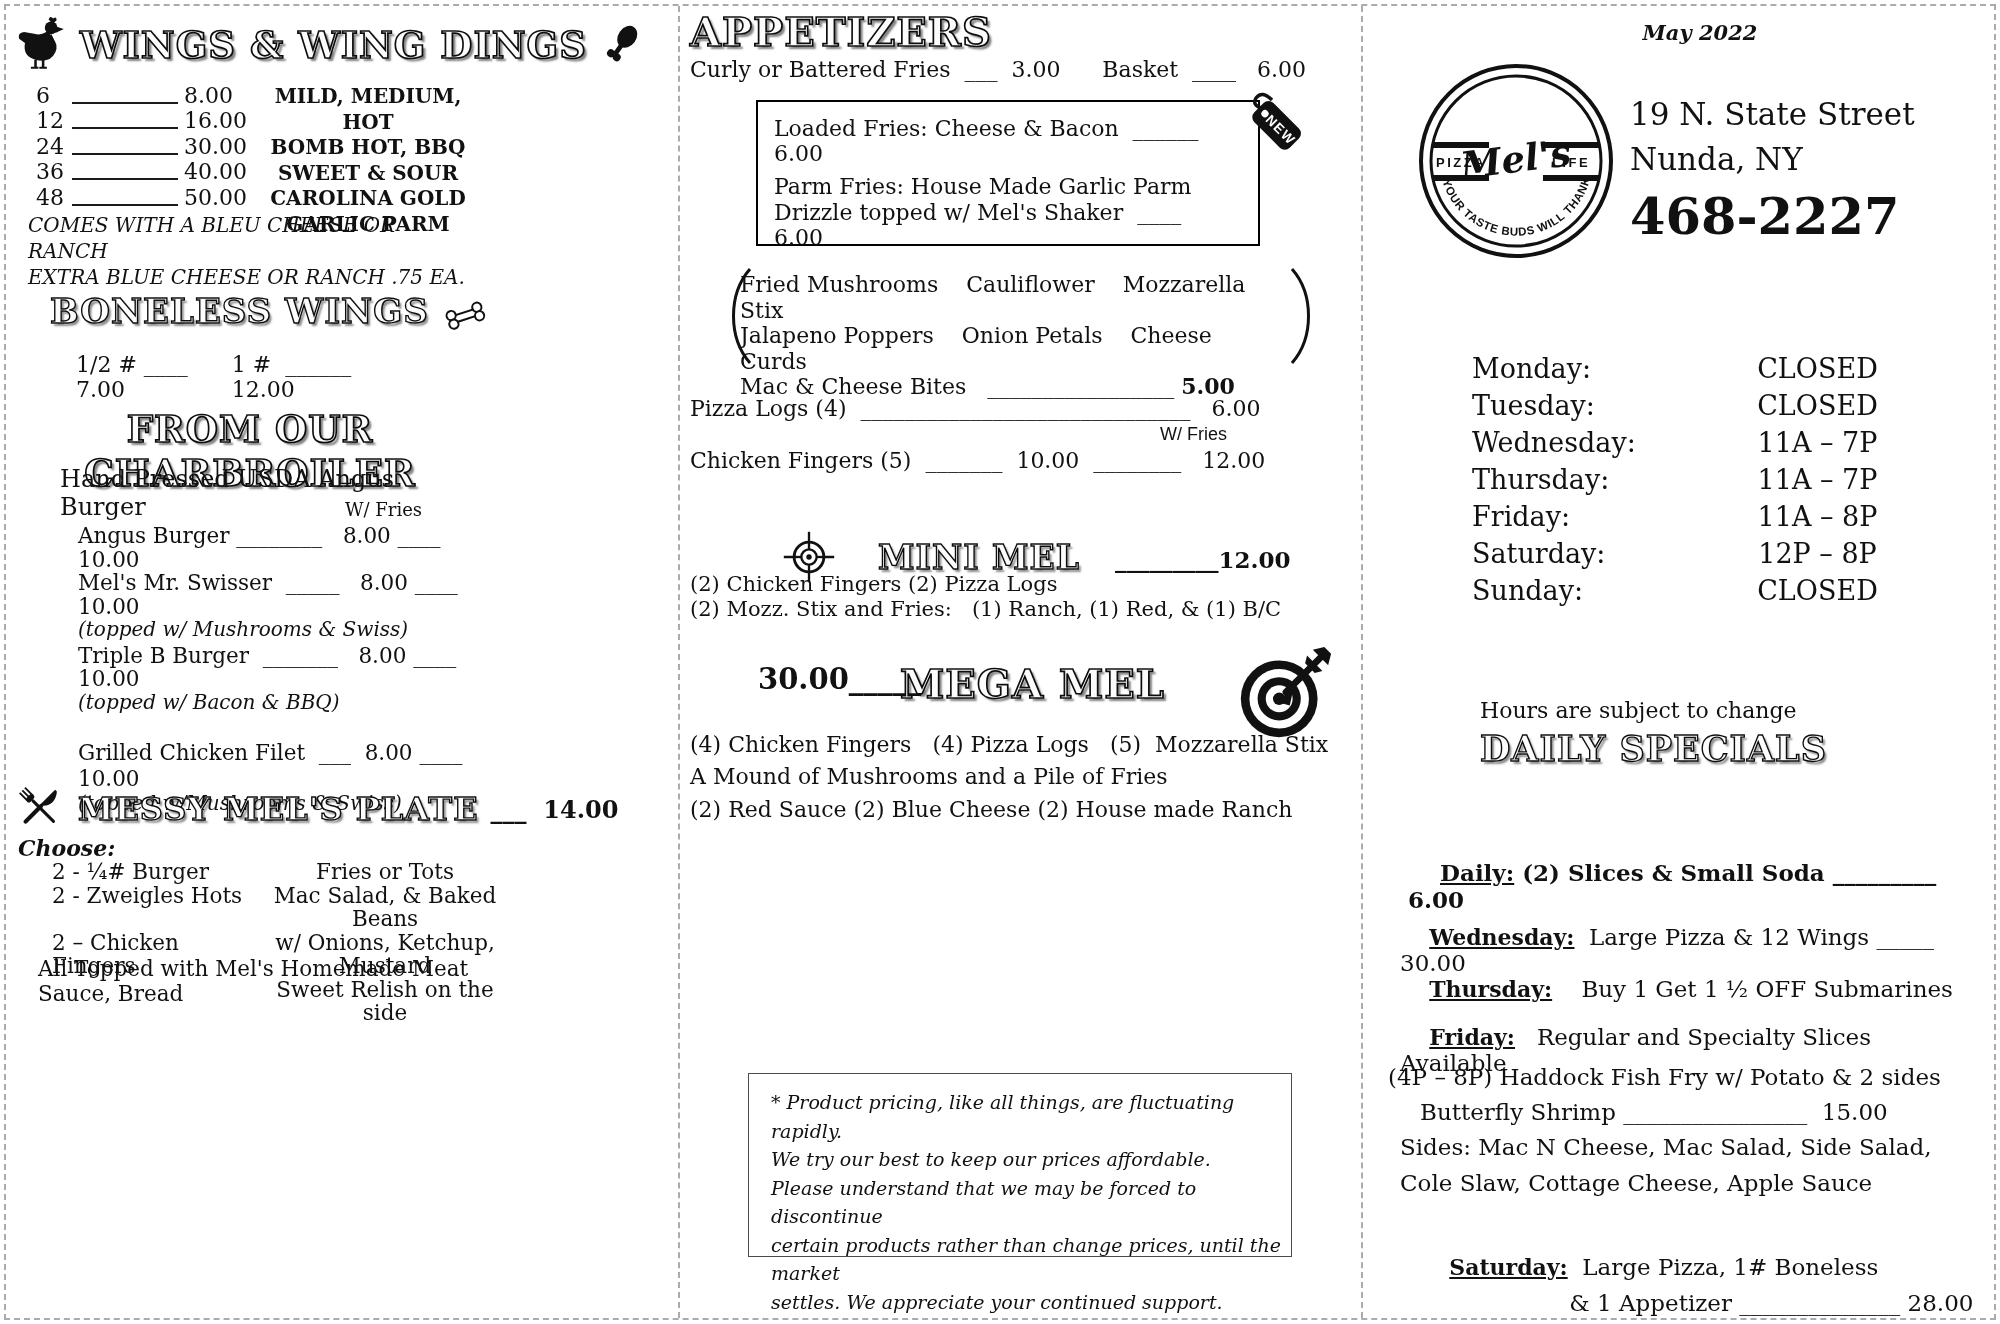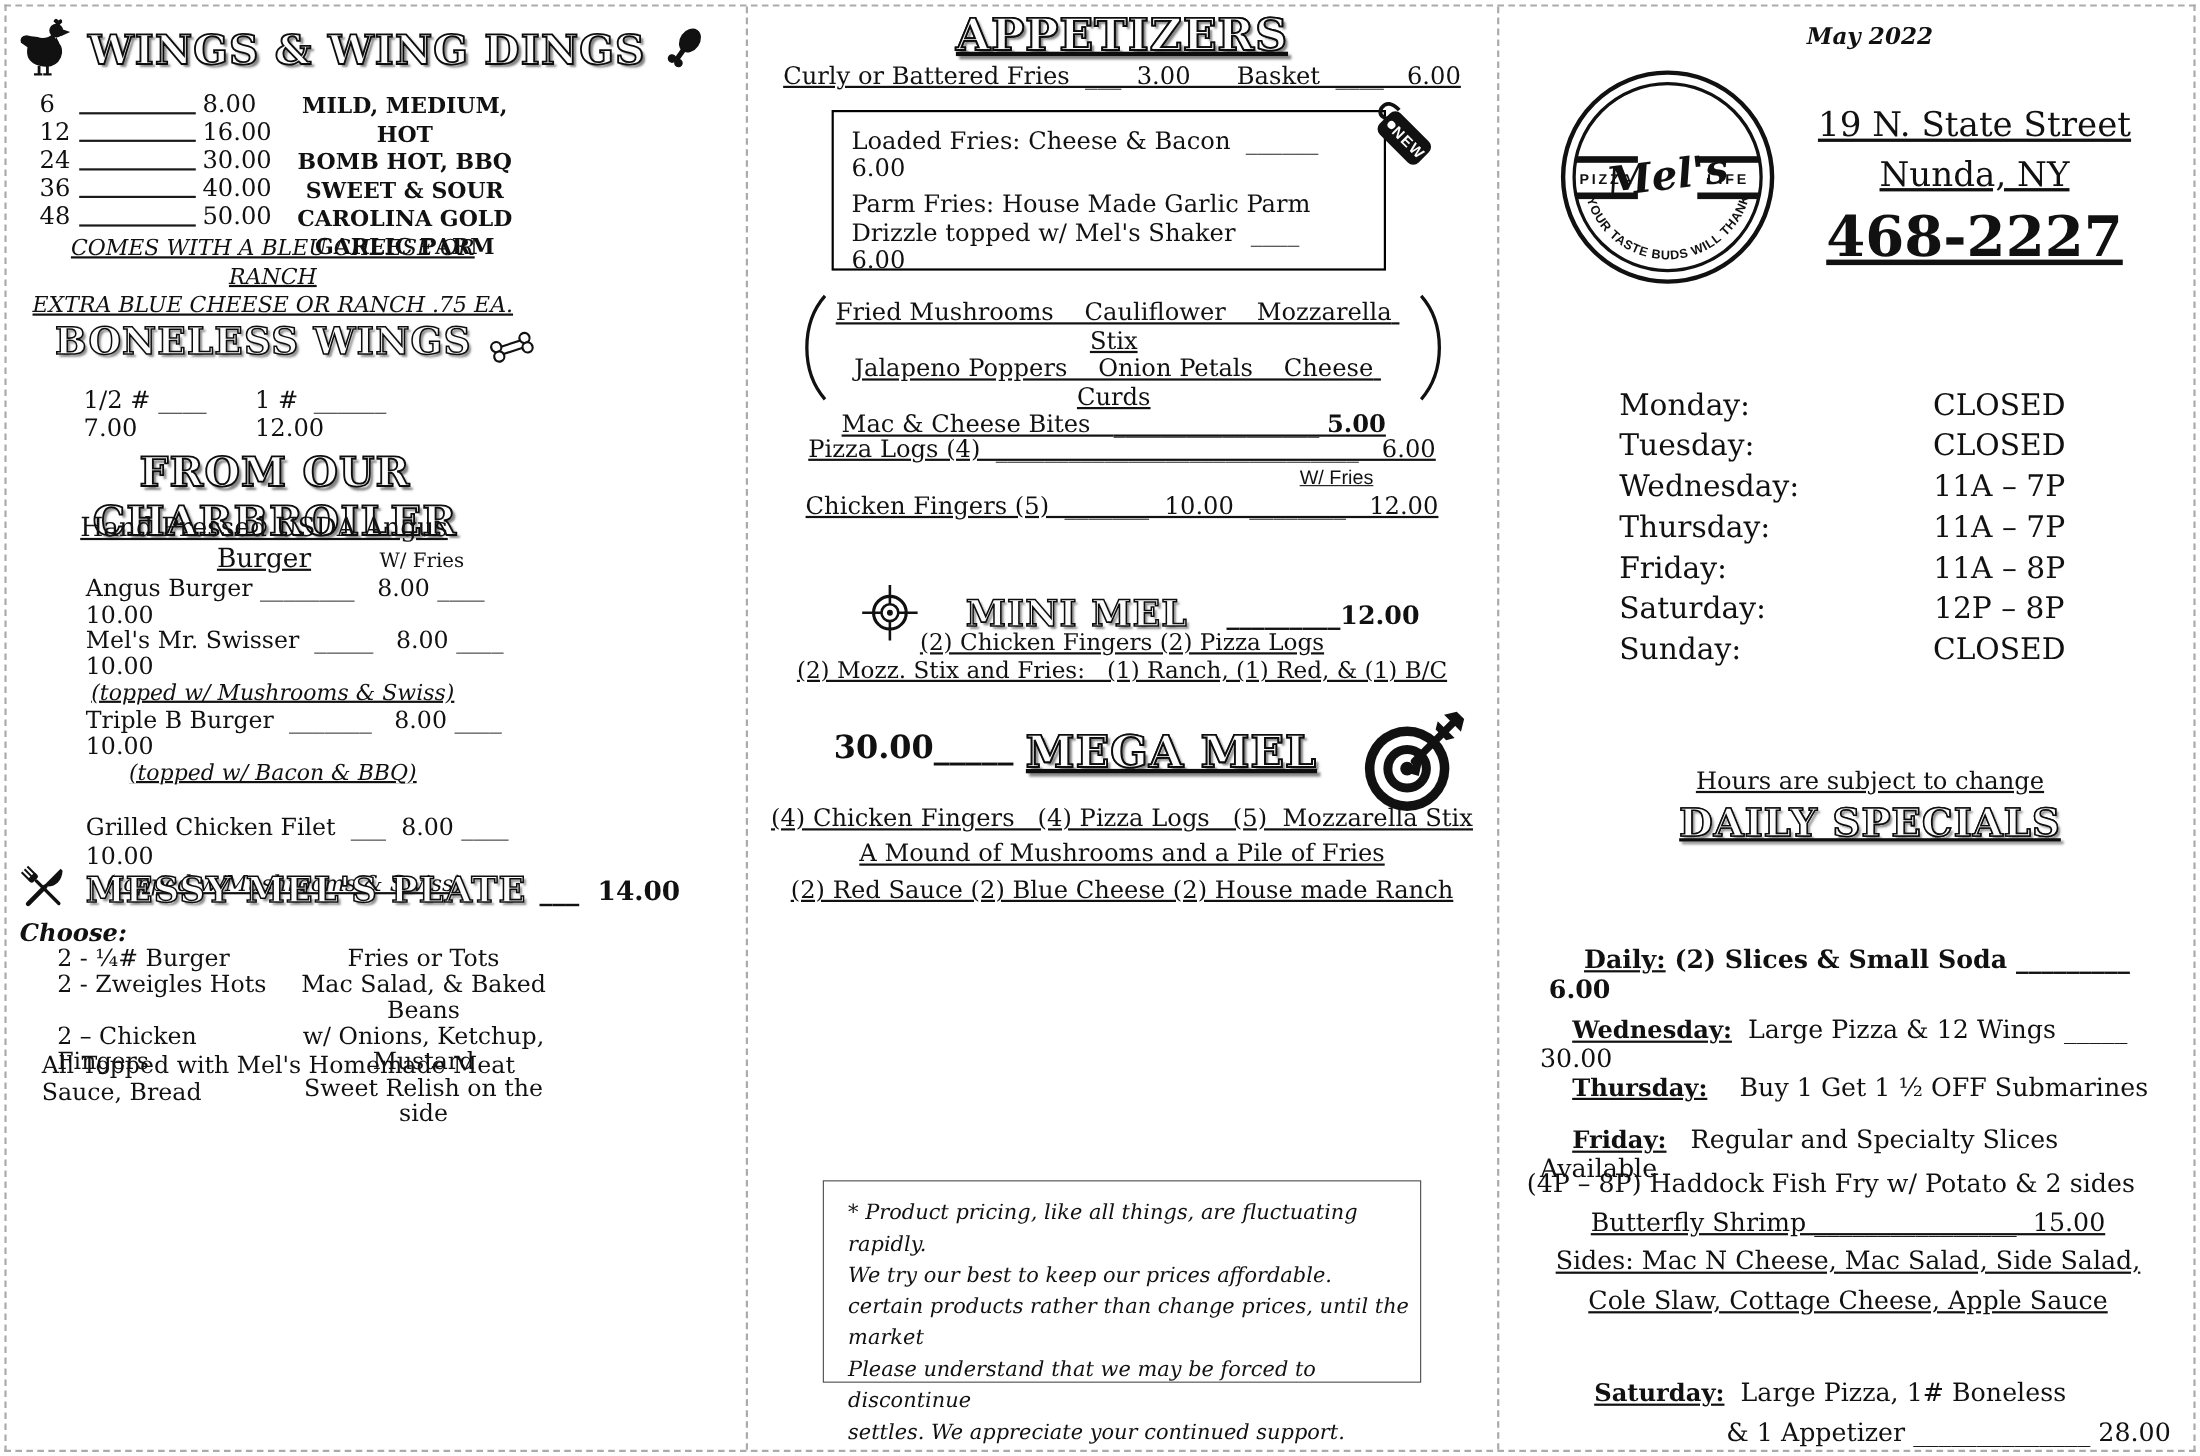--- a/index.html
+++ b/index.html
@@ -2,21 +2,21 @@
 <html><head>
 <meta charset="utf-8">
 <style>
   html,body{margin:0;padding:0;background:#e8e8e8;}
   .page{position:relative;width:2000px;height:1324px;background:#ffffff;
         font-family:"DejaVu Serif",serif;color:#111;overflow:hidden;}
   .page-border{position:absolute;inset:4px;border:2px dashed #ababab;pointer-events:none;}
   .vdiv{position:absolute;top:6px;bottom:6px;width:0;border-left:2px dashed #ababab;}
   .abs{position:absolute;}
   .pre{white-space:pre-wrap;}
-  .ctr{text-align:center;text-decoration:underline;}
+  .ctr{}
   .b{font-weight:bold;}
   .it{font-style:italic;}
   .fancy{font-family:"DejaVu Serif",serif;font-weight:700;color:#fcfcfc;
          -webkit-text-stroke:1.7px #0d0d0d;letter-spacing:1px;
          text-shadow:3px 3px 2px rgba(30,30,30,.55);}
   .fancy-sm{-webkit-text-stroke:1.4px #0d0d0d;text-shadow:2.5px 2.5px 2px rgba(30,30,30,.5);}
   
   .wrow{display:flex;align-items:flex-end;height:25.5px;font-size:22px;}
   .wqty{width:36px;}
   .wlead{flex:1;border-bottom:2px solid #1a1a1a;margin:0 6px 4px 0;height:18px;}
@@ -265,22 +265,22 @@
       <polygon points="74,10 90,26 82,28 72,18" fill="#111"></polygon>
     </svg>
   </div>
   <div class="abs ctr pre" style="left:690px;top:732px;width:660px;font-size:22px;">(4) Chicken Fingers   (4) Pizza Logs   (5)  Mozzarella Stix</div>
   <div class="abs ctr" style="left:690px;top:764px;width:660px;font-size:22px;">A Mound of Mushrooms and a Pile of Fries</div>
   <div class="abs ctr" style="left:690px;top:797px;width:660px;font-size:22px;">(2) Red Sauce (2) Blue Cheese (2) House made Ranch</div>
 
   <div class="abs note-box it" style="left:748px;top:1073px;width:544px;height:184px;padding:14px 0 0 22px;box-sizing:border-box;font-size:19px;line-height:28.5px;">
     <div>* Product pricing, like all things, are fluctuating rapidly.</div>
     <div>We try our best to keep our prices affordable.</div>
+    <div>Please understand that we may be forced to discontinue</div>
     <div>certain products rather than change prices, until the market</div>
-    <div>Please understand that we may be forced to discontinue</div>
     <div>settles. We appreciate your continued support.</div>
   </div>
 
   <div class="abs b it" style="left:1560px;top:20px;width:280px;text-align:center;font-size:21px;">May 2022</div>
 
   <div class="abs" style="left:1416px;top:58px;">
     <svg width="200" height="206" viewBox="0 0 200 206">
       <circle cx="100" cy="103" r="95" fill="none" stroke="#111" stroke-width="4"></circle>
       <circle cx="100" cy="103" r="85" fill="none" stroke="#111" stroke-width="3"></circle>
       <rect x="17" y="84" width="56" height="6" fill="#111"></rect>

